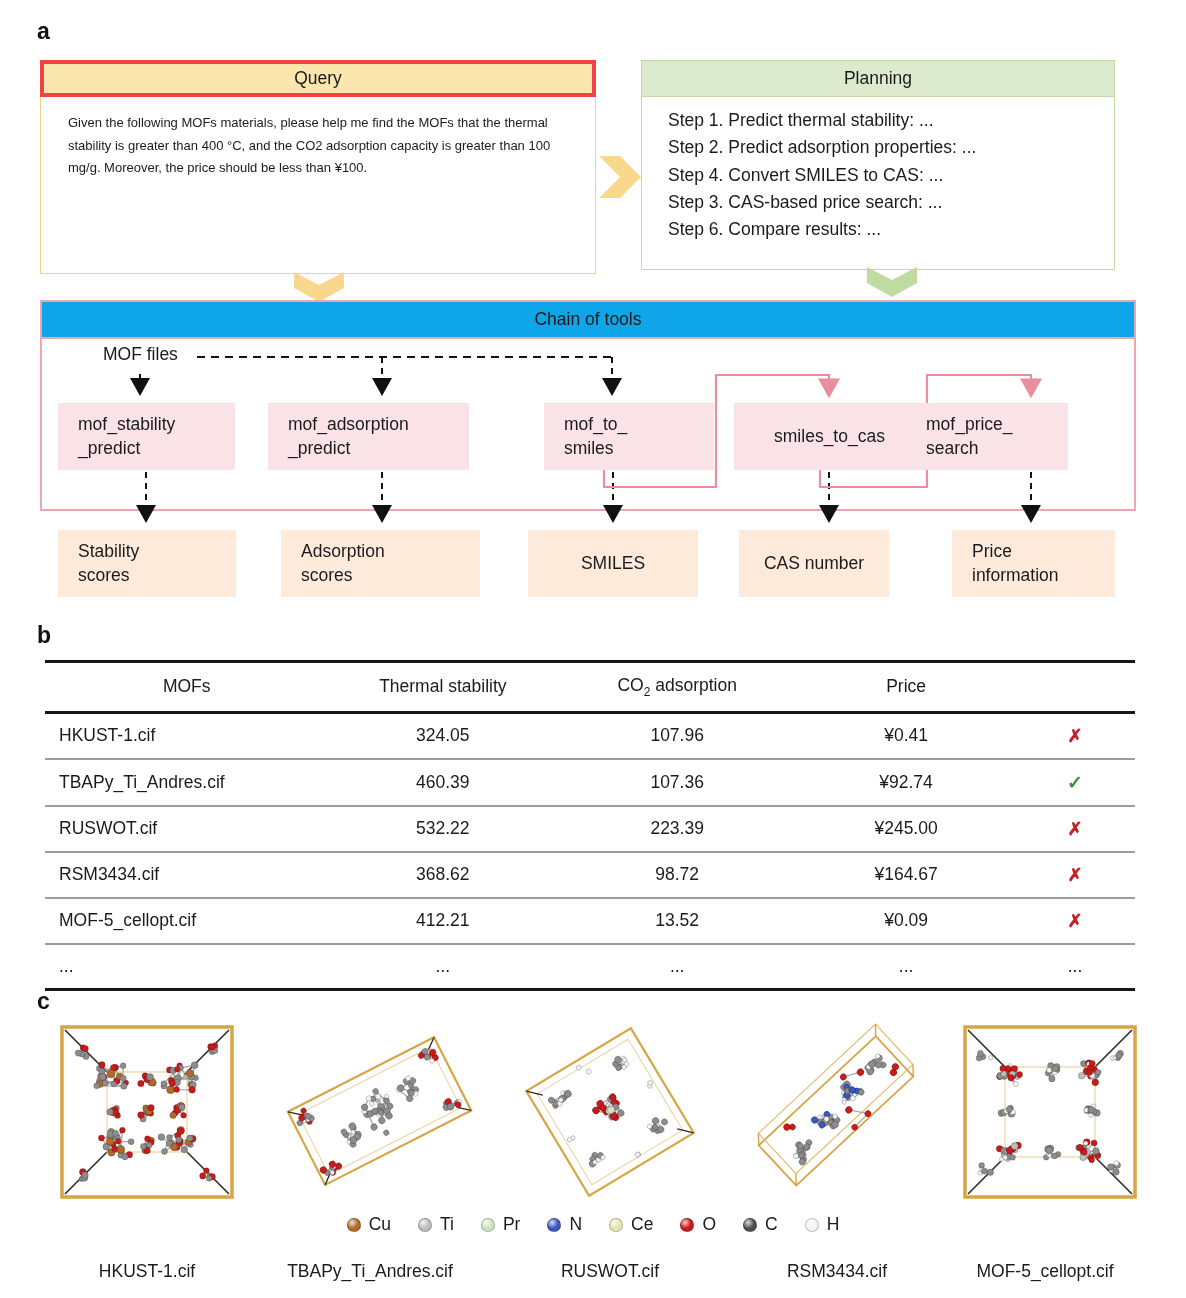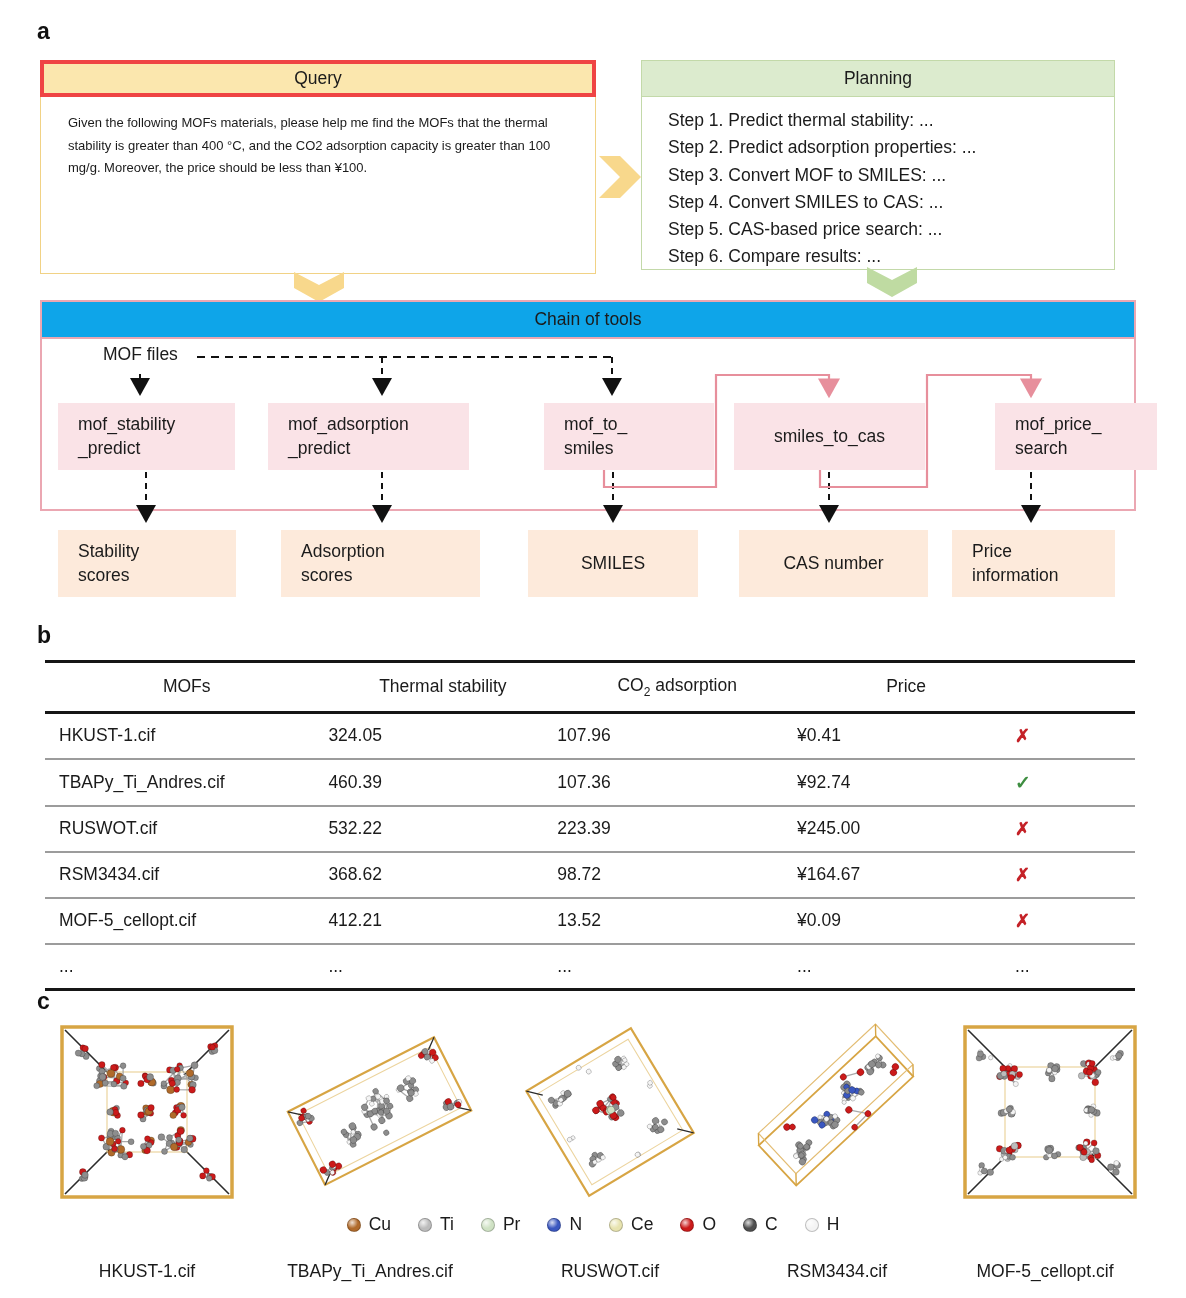--- a/index.html
+++ b/index.html
@@ -32,21 +32,21 @@
   #flow{position:absolute;left:0;top:0;pointer-events:none}
 
   
   #tbl{position:absolute;left:45px;top:660px;width:1090px;border-collapse:collapse;
        font-size:17.5px;table-layout:fixed}
   #tbl{border-top:3px solid #161616}
   #tbl thead tr{border-bottom:3px solid #161616}
   #tbl tbody tr{border-bottom:2px solid #9c9c9c}
   #tbl tbody tr:last-child{border-bottom:3px solid #161616}
   #tbl th{font-weight:400;padding:12px 0;text-align:center}
-  #tbl td{padding:11px 0;text-align:left}
+  #tbl td{padding:11px 0;text-align:center}
   #tbl td.mof{text-align:left;padding-left:14px}
   .mark-fail{color:#c42127;font-weight:700;font-size:18px}
   .mark-pass{color:#3e8e41;font-weight:700;font-size:19px}
   .mark-dots{color:#1b1b1b}
   sub{font-size:12px}
 
   
   .thumb{position:absolute;top:1016px;width:190px;height:192px;overflow:visible}
   #legend{position:absolute;left:0;right:0;top:1214px;display:flex;justify-content:center;
           gap:27px;align-items:center;font-size:17.5px}
@@ -69,23 +69,22 @@
 
   <svg class="chev" style="left:599px;top:156px" width="42" height="42">
     <polygon points="0,0 21,0 42,21 21,42 0,42 21,21" fill="#f8d88c"></polygon>
   </svg>
 
   <div id="pbox">
     <div class="box-head">Planning</div>
     <div class="box-body" id="steps">
         <div>Step 1. Predict thermal stability: ...</div>
         <div>Step 2. Predict adsorption properties: ...</div>
-        <div>Step 3. Convert MOF to SMILES: ...</div>
         <div>Step 4. Convert SMILES to CAS: ...</div>
-        <div>Step 5. CAS-based price search: ...</div>
+        <div>Step 3. CAS-based price search: ...</div>
         <div>Step 6. Compare results: ...</div>
       </div>
   </div>
 
   <svg class="chev" style="left:294px;top:272px" width="50" height="30">
     <polygon points="0,0 25,13 50,0 50,16 25,30 0,16" fill="#f8d88c"></polygon>
   </svg>
   <svg class="chev" style="left:867px;top:267px" width="50" height="30">
     <polygon points="0,0 25,13 50,0 50,16 25,30 0,16" fill="#bfdba2"></polygon>
   </svg>
@@ -807,28 +806,28 @@
       </span>
     </div>
 
 <div class="tool" style="left: 58px; width: 177px;">mof_stability
 _predict</div>
     <div class="tool" style="left: 268px; width: 201px;">mof_adsorption
 _predict</div>
     <div class="tool" style="left: 528px; width: 170px; margin-left: 16px;">mof_to_
 smiles</div>
     <div class="tool center" style="left: 734px; width: 191px;">smiles_to_cas</div>
-    <div class="tool" style="left: 995px; width: 162px;">mof_price_
+    <div class="tool" style="left: 906px; width: 162px;">mof_price_
 search</div>
     <div class="out" style="left: 58px; width: 178px;">Stability
 scores</div>
     <div class="out" style="left: 281px; width: 199px;">Adsorption
 scores</div>
     <div class="out center" style="left: 528px; width: 170px;">SMILES</div>
-    <div class="out center" style="left: 739px; width: 189px;">CAS number</div>
+    <div class="out center" style="left: 739px; width: 150px;">CAS number</div>
     <div class="out" style="left: 952px; width: 163px;">Price
 information</div>
     <div class="cif-label" style="left: 52px; width: 190px;">HKUST-1.cif</div>
     <div class="cif-label" style="left: 255px; width: 230px;">TBAPy_Ti_Andres.cif</div>
     <div class="cif-label" style="left: 505px; width: 210px;">RUSWOT.cif</div>
     <div class="cif-label" style="left: 722px; width: 230px;">RSM3434.cif</div>
     <div class="cif-label" style="left: 945px; width: 200px;">MOF-5_cellopt.cif</div>
   </div>
 
 </body></html>

